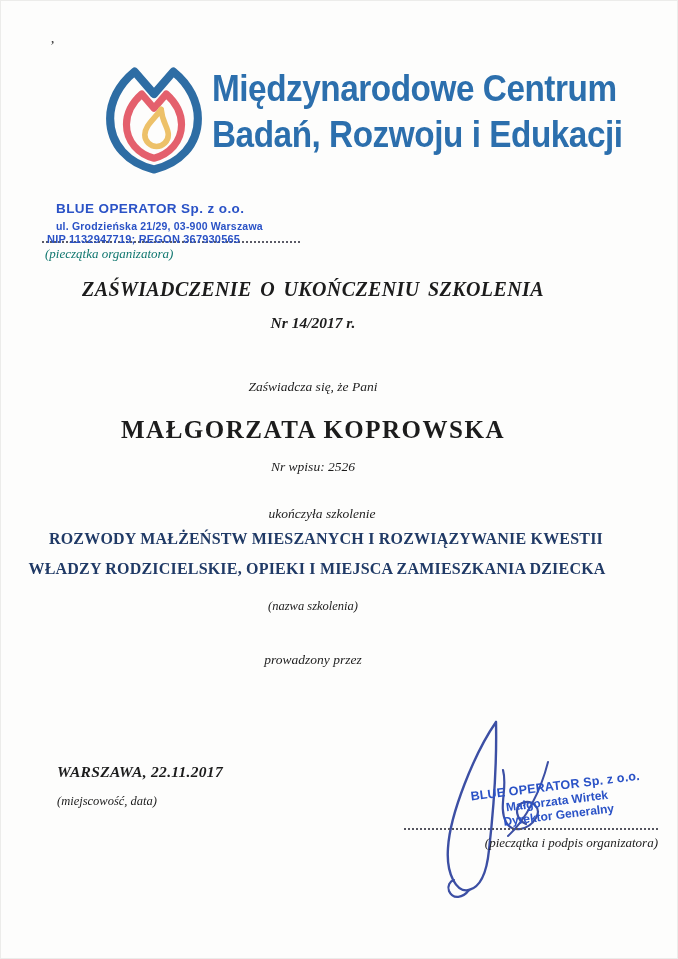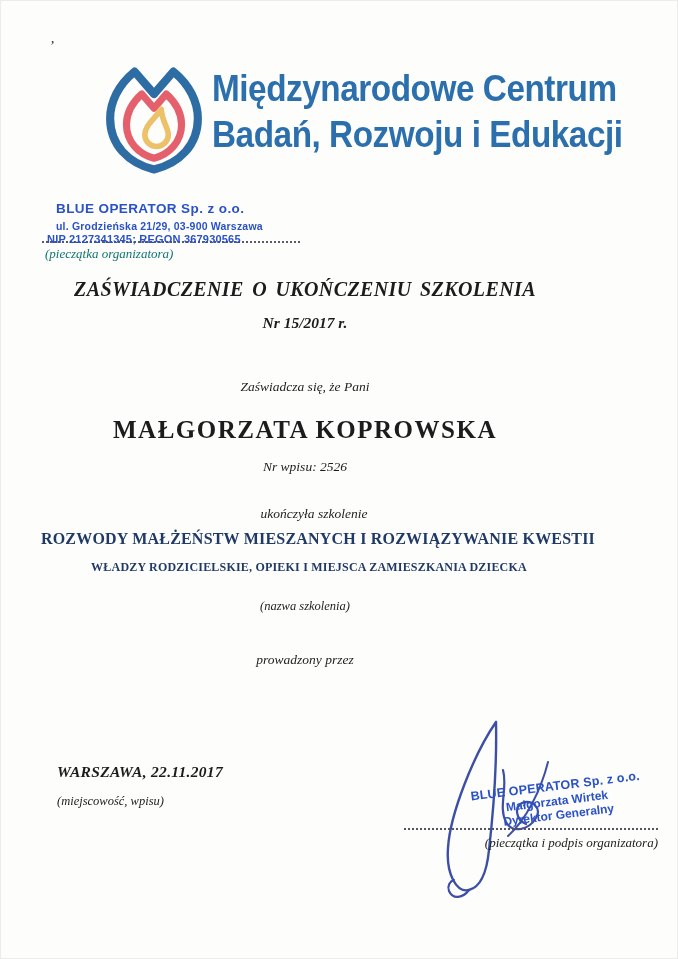--- a/index.html
+++ b/index.html
@@ -8,21 +8,21 @@
     position:relative;
     width:678px; height:959px;
     background:#fdfdfc;
     overflow:hidden;
     font-family:"Liberation Serif", serif;
     color:#1c1c1c;
     margin:0 auto;
     box-shadow:inset 0 0 0 1px #ececea;
   }
   .abs { position:absolute; }
-  .center { left:8px; width:594px; text-align:center; }
+  .center { left:16px; width:594px; text-align:center; }
 
   
   .stray { left:49px; top:38px; font-size:15px; color:#333; font-style:italic; }
 
   
   .logo-icon { left:103px; top:62px; width:102px; height:115px; }
   .logo-text {
     left:212px; top:66px; width:440px;
     font-family:"Liberation Sans", sans-serif;
     font-weight:bold; font-size:37px; line-height:46px;
@@ -57,21 +57,21 @@
     white-space:nowrap;
   }
 
   .cert-title { top:278px; font-weight:bold; font-style:italic; font-size:20px; letter-spacing:0.4px; word-spacing:3px; }
   .cert-number { top:314px; font-weight:bold; font-style:italic; font-size:15.5px; }
   .cert-intro { top:379px; font-style:italic; font-size:13.5px; }
   .cert-name { top:416px; font-weight:bold; font-size:25px; letter-spacing:1.5px; }
   .cert-entry { top:459px; font-style:italic; font-size:13.5px; }
   .cert-completed { top:506px; font-style:italic; font-size:13.5px;margin-left:9px; }
   .course-1 { top:530px; font-weight:bold; font-size:16px; letter-spacing:0.2px; }
-  .course-2 { top:560px; font-weight:bold; font-size:12px; letter-spacing:0.2px;padding-left:8px; }
+  .course-2 { top:560px; font-weight:bold; font-size:16px; letter-spacing:0.2px;padding-left:8px; }
   .course-caption { top:599px; font-style:italic; font-size:12.5px; }
   .cert-duration { top:623px; font-weight:bold; font-size:15px; }
   .cert-conducted { top:652px; font-style:italic; font-size:13.5px; }
   .cert-organizer { top:676px; font-weight:bold; font-size:15.5px; letter-spacing:0.4px; }
 
   
   .place-date { left:57px; top:763px; font-weight:bold; font-style:italic; font-size:15.5px; letter-spacing:0.3px; }
   .place-caption { left:57px; top:794px; font-style:italic; font-size:12.5px; }
 
   .sig-svg { left:428px; top:712px; width:150px; height:190px; }
@@ -101,36 +101,36 @@
     <path d="M 57 46 C 50 56, 41 62, 41 71 A 11.5 11.5 0 0 0 64 71 C 64 63, 58 59, 57 46" stroke="#edc169" stroke-width="5.5" stroke-linejoin="round" stroke-linecap="round"></path>
   </svg>
   <div class="abs logo-text" style="color:#2c6fad;">
     <div>Międzynarodowe Centrum</div>
     <div>Badań, Rozwoju i Edukacji</div>
   </div>
 
   <div class="abs stamp-company" style="color:#2a52c6;">BLUE OPERATOR Sp. z o.o.</div>
   <div class="abs stamp-address" style="color:#2a52c6;">ul. Grodzieńska 21/29, 03-900 Warszawa</div>
   <div class="abs stamp-dotted"></div>
-  <div class="abs stamp-ids" style="color:#2a52c6;">NIP 2127341345; REGON 367930565</div>
+  <div class="abs stamp-ids" style="color:#2a52c6;">NIP 1132947719; REGON 367930565</div>
   <div class="abs stamp-caption">(pieczątka organizatora)</div>
 
   <div class="abs center cert-title">ZAŚWIADCZENIE O UKOŃCZENIU SZKOLENIA</div>
-  <div class="abs center cert-number">Nr 15/2017 r.</div>
+  <div class="abs center cert-number">Nr 14/2017 r.</div>
   <div class="abs center cert-intro">Zaświadcza się, że Pani</div>
   <div class="abs center cert-name">MAŁGORZATA KOPROWSKA</div>
   <div class="abs center cert-entry">Nr wpisu: 2526</div>
   <div class="abs center cert-completed">ukończyła szkolenie</div>
   <div class="abs center course-1" style="color:#203a66;padding-left:26px;">ROZWODY MAŁŻEŃSTW MIESZANYCH I ROZWIĄZYWANIE KWESTII</div>
   <div class="abs center course-2" style="color:#203a66;">WŁADZY RODZICIELSKIE, OPIEKI I MIEJSCA ZAMIESZKANIA DZIECKA</div>
   <div class="abs center course-caption">(nazwa szkolenia)</div>
   <div class="abs center cert-conducted">prowadzony przez</div>
 
   <div class="abs place-date">WARSZAWA, 22.11.2017</div>
-  <div class="abs place-caption">(miejscowość, wpisu)</div>
+  <div class="abs place-caption">(miejscowość, data)</div>
 
   <svg class="abs sig-svg" viewBox="0 0 150 190" fill="none">
     <path d="M 68 10 C 46 42, 22 102, 20 136 C 18 163, 29 181, 41 178 C 53 175, 59 158, 61 138 C 65 103, 69 56, 68 10" stroke="#3c4fa4" stroke-width="2.4" stroke-linecap="round"></path>
     <path d="M 41 178 C 35 186, 25 188, 21 179 C 19 174, 22 169, 26 168" stroke="#3c4fa4" stroke-width="2.2" stroke-linecap="round"></path>
     <path d="M 75 58 C 80 76, 70 95, 78 110 C 84 121, 100 119, 108 106 C 114 96, 104 87, 94 91 C 86 95, 88 108, 98 112" stroke="#3c4fa4" stroke-width="2.2" stroke-linecap="round"></path>
     <path d="M 120 50 C 113 78, 98 108, 80 124" stroke="#3c4fa4" stroke-width="2" stroke-linecap="round"></path>
   </svg>
   <div class="abs sig-stamp" style="color:#2a52c6;">
     <div class="l1">BLUE OPERATOR Sp. z o.o.</div>
     <div class="l2">Małgorzata Wirtek</div>

